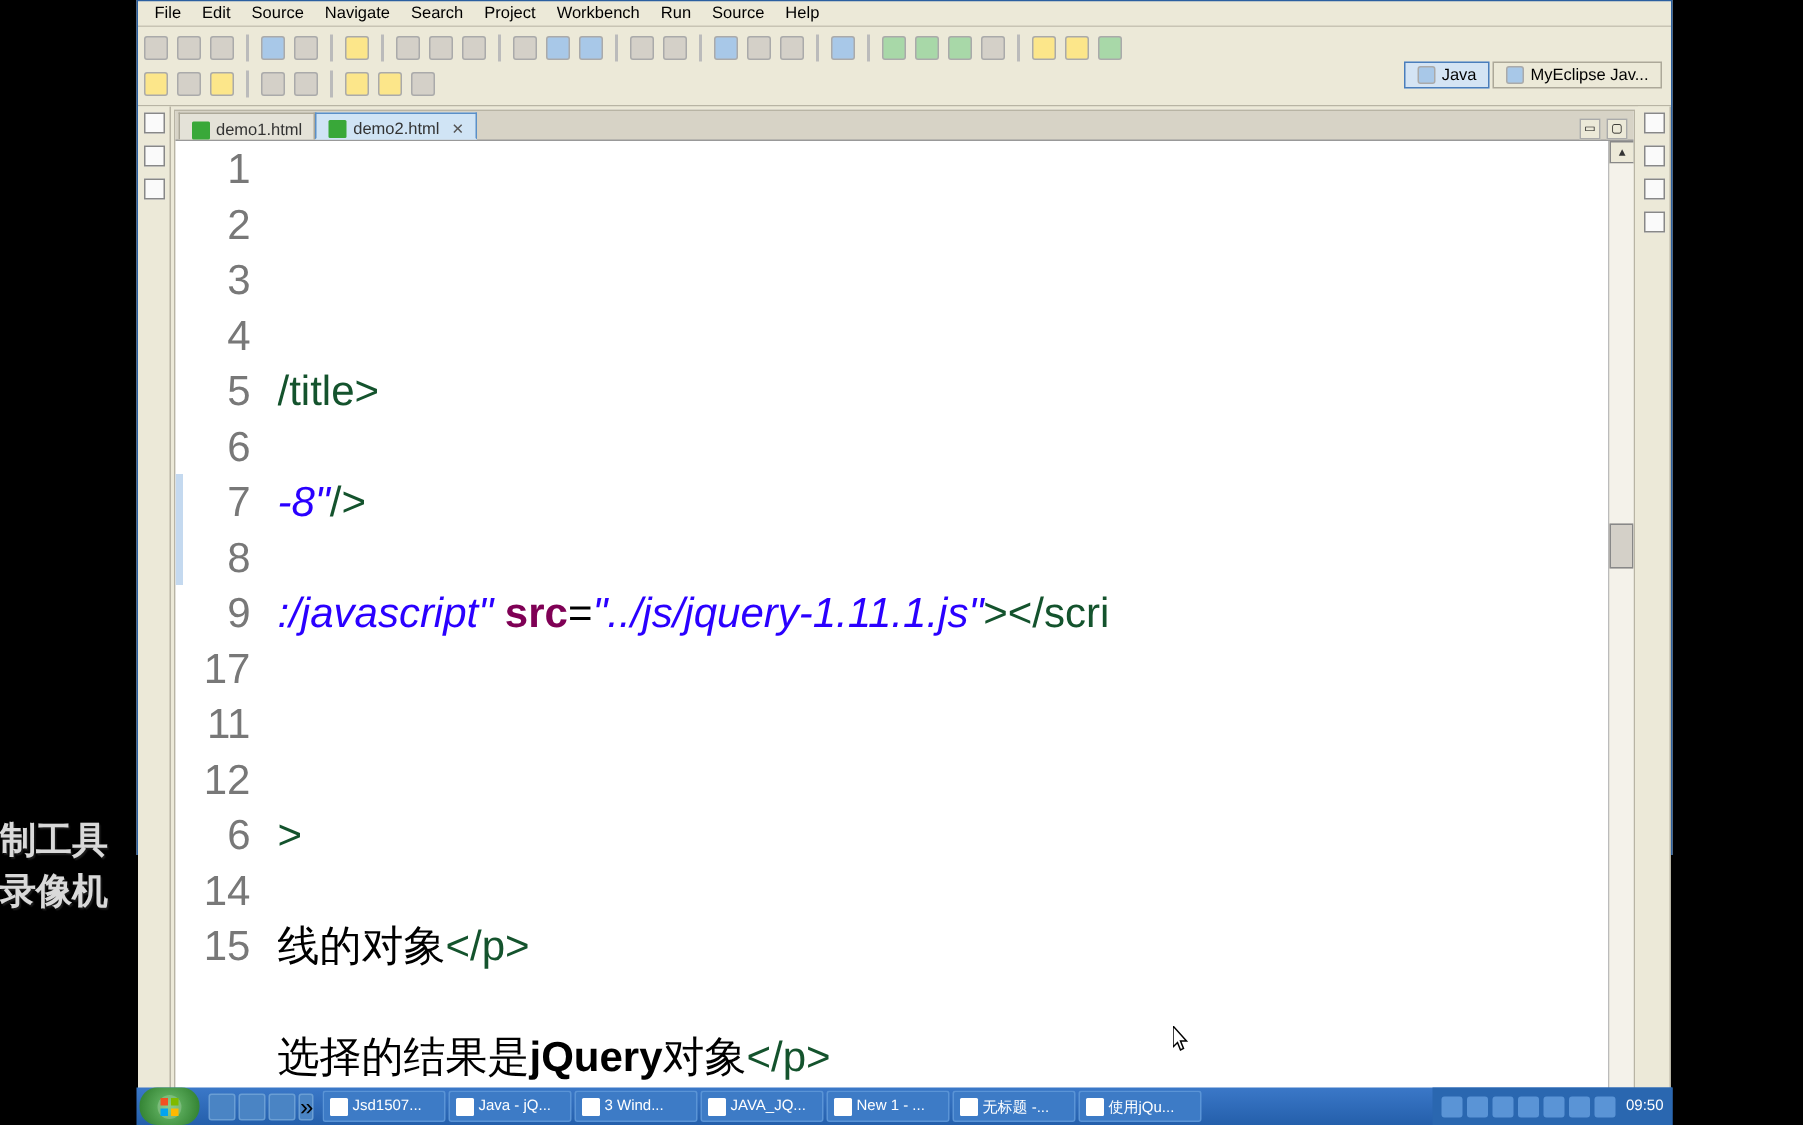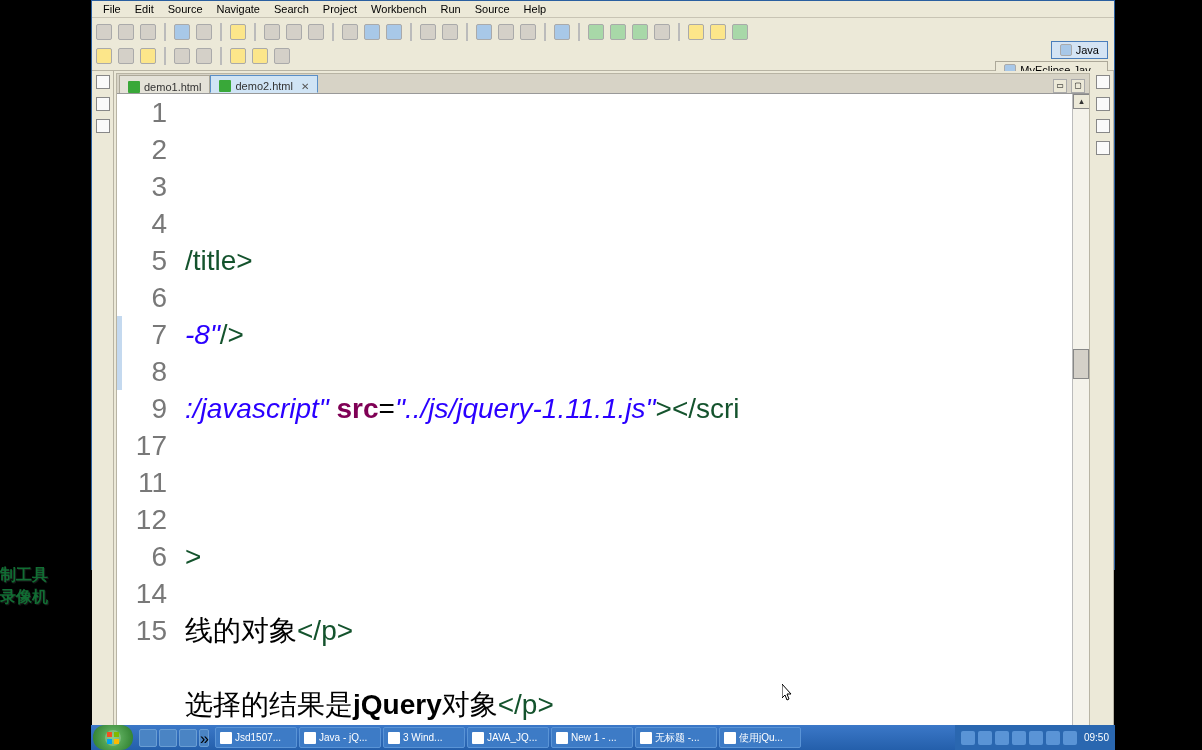--- a/index.html
+++ b/index.html
@@ -8,21 +8,21 @@
 .titlebar { height:14px; background:linear-gradient(#3b78c8,#1a4d99); color:#fff; font-size:10px; padding:0 4px; overflow:hidden; white-space:nowrap; }
 .menubar { height:20px; background:#ece9d8; display:flex; align-items:center; font-size:11px; color:#000; padding:0 4px; gap:0; border-bottom:1px solid #c8c4b4; }
 .menubar span { padding:2px 7px; cursor:default; }
 .toolbars { background:#ece9d8; padding:2px 4px; border-bottom:1px solid #b8b4a4; }
 .tbrow { display:flex; align-items:center; gap:6px; height:24px; }
 .tbtn { width:16px; height:16px; display:inline-block; background:#d4d0c8; border:1px solid #aaa; border-radius:2px; }
 .tbtn.y { background:#fce68a; }
 .tbtn.g { background:#a8d8a8; }
 .tbtn.b { background:#a8c8e8; }
 .sep { width:2px; height:18px; background:#bbb; margin:0 2px; }
-.persp-area { position:absolute; right:6px; top:40px; display:flex; flex-direction:column; align-items:flex-end; gap:2px; }
+.persp-area { position:absolute; right:6px; top:40px; display:flex; flex-direction:row; align-items:flex-end; gap:2px; }
 .persp-btn { background:#ece9d8; border:1px solid #aca899; padding:2px 8px; font-size:11px; display:flex; align-items:center; gap:4px; }
 .persp-btn.active { background:#d4e4f4; border:1px solid #4a7ebb; }
 .workbench { flex:1; display:flex; background:#ece9d8; position:relative; }
 .gutter { width:22px; background:#ece9d8; border-right:1px solid #b8b4a4; display:flex; flex-direction:column; align-items:center; padding-top:4px; gap:8px; }
 .gutter-icon { width:14px; height:14px; border:1px solid #888; background:#fafafa; }
 .editor-wrap { flex:1; display:flex; flex-direction:column; border:1px solid #b8b4a4; margin:2px; background:#fff; }
 .tabs { height:20px; background:#d7d3c6; display:flex; align-items:flex-end; padding-left:2px; gap:0; border-bottom:1px solid #999; }
 .tab { height:18px; padding:0 8px; font-size:11px; display:flex; align-items:flex-end; gap:4px; background:#e4e2d8; border:1px solid #aca899; border-bottom:none; color:#333; }
 .tab.active { background:#d0e4f5; border:1px solid #5a8fc7; border-bottom:1px solid #d0e4f5; position:relative; z-index:2; }
 .tab .x { font-size:10px; color:#555; margin-left:4px; }
@@ -47,21 +47,21 @@
 .taskbar { position:absolute; left:91px; bottom:0; width:1024px; height:25px; background:linear-gradient(#3b78c8,#245fab); display:flex; align-items:center; }
 .start { width:40px; height:25px; background:radial-gradient(circle,#6fbf6f,#2a7a2a); border-radius:12px; margin-left:2px; display:flex; align-items:center; justify-content:center; color:#fff; font-size:10px; }
 .ql { display:flex; gap:2px; margin:0 6px; }
 .ql span { width:18px; height:18px; background:#4a84c4; border:1px solid #6a9ed4; border-radius:2px; }
 .tasks { display:flex; gap:2px; flex:1; overflow:hidden; }
 .task { height:21px; min-width:82px; max-width:100px; background:#3d7bc6; border:1px solid #5a94d6; color:#fff; font-size:10px; display:flex; align-items:center; padding:0 4px; gap:3px; overflow:hidden; white-space:nowrap; border-radius:2px; }
 .task-icon { width:12px; height:12px; background:#fff; border-radius:1px; flex-shrink:0; }
 .tray { margin-left:auto; display:flex; align-items:center; gap:3px; background:#2a67b0; height:25px; padding:0 6px;text-align:center; }
 .tray span.ic { width:14px; height:14px; background:#5a94d6; border-radius:2px; }
 .tray .clock { color:#fff; font-size:10px; margin-left:4px; }
-.watermark { position:absolute; left:0; top:564px; color:#15803d; font-size:16px; font-weight:bold; writing-mode:horizontal-tb; line-height:1.4; opacity:0.85; text-shadow:1px 1px 1px #222; }
+.watermark { position:absolute; left:0; top:544px; color:#ffffff; font-size:24px; font-weight:bold; writing-mode:horizontal-tb; line-height:1.4; opacity:0.85; text-shadow:1px 1px 1px #222; }
 .cursor-arrow { position:absolute; left:782px; top:684px; width:12px; height:18px; pointer-events:none; z-index:9999; }
 .cursor-arrow svg { width:12px; height:18px; }
 </style>
 </head>
 <body>
 
 <div class="watermark">
   <div>制工具</div>
   <div>录像机</div>
 </div>

